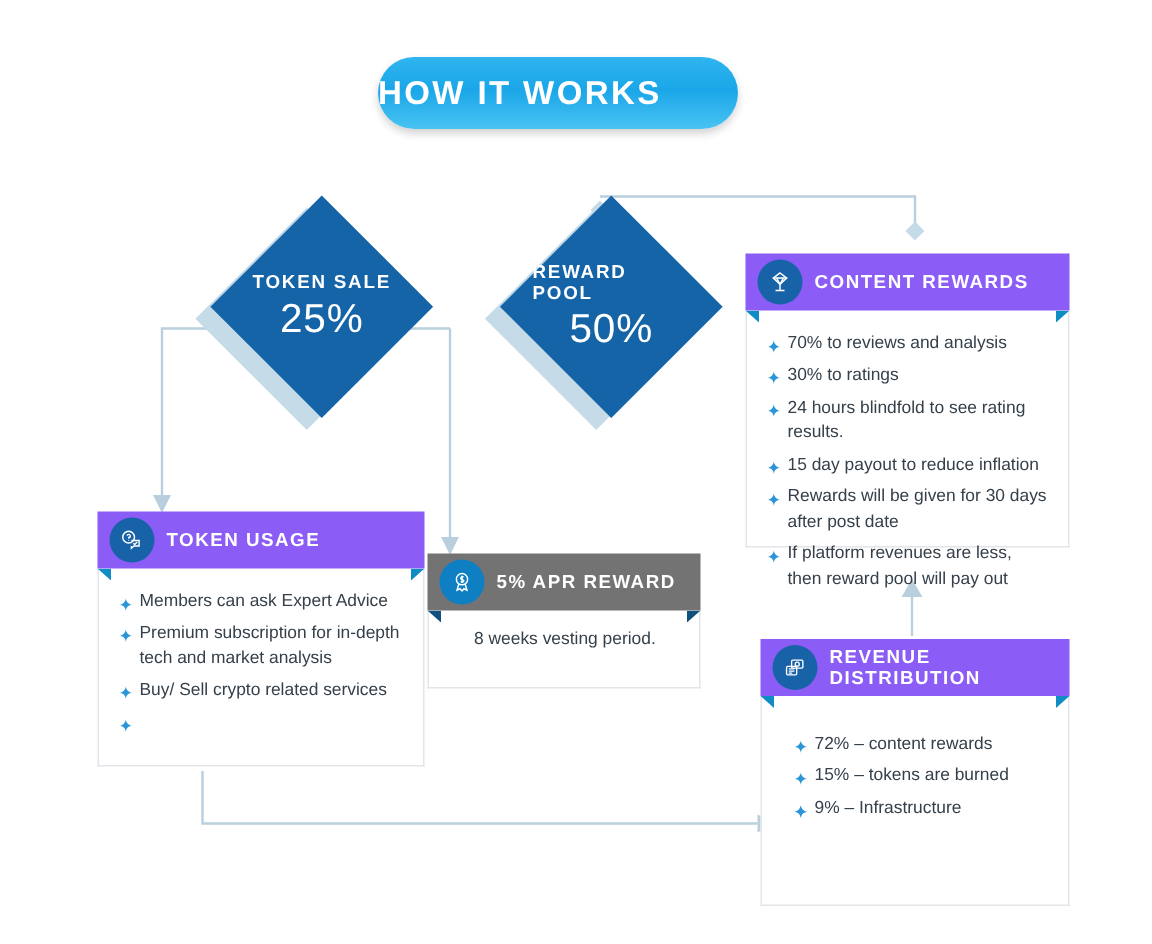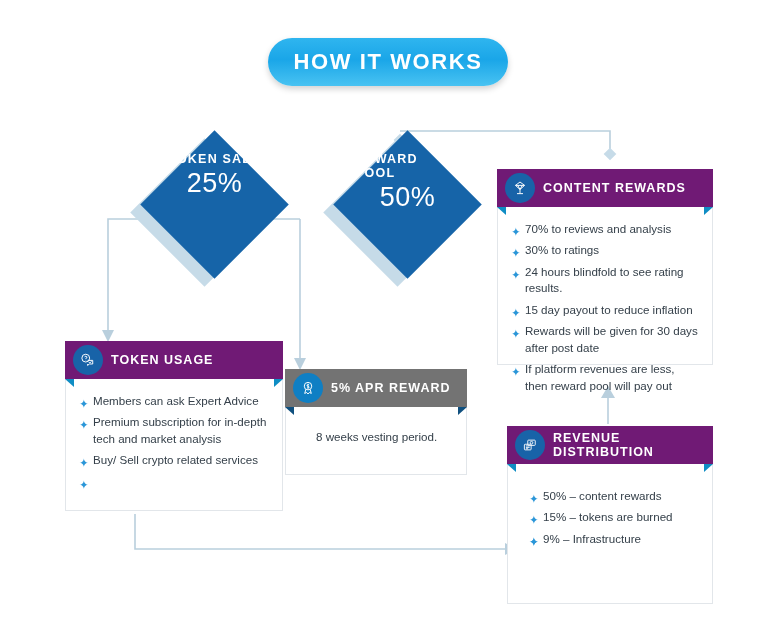--- a/index.html
+++ b/index.html
@@ -6,55 +6,55 @@
   body{
     width:768px;height:629px;
     background:#ffffff;
     font-family:"Liberation Sans", sans-serif;
     overflow:hidden;
   }
   #stage{position:relative;width:768px;height:629px;}
 
   
   .title-banner{
-    position:absolute;left:268px;top:38px;width:240px;height:48px;
+    position:absolute;left:252px;top:38px;width:240px;height:48px;
     border-radius:24px;
     background:linear-gradient(180deg,#2fb5ef 0%,#1aa6e8 45%,#49c3f2 100%);
     box-shadow:0 3px 6px rgba(0,0,0,.18);
-    display:flex;align-items:center;justify-content:center;
+    display:flex;align-items:center;justify-content:flex-start;
   }
   .title-banner span{
     color:#ffffff;font-size:22px;font-weight:bold;letter-spacing:1.6px;
   }
 
   
   .diamond-wrap{position:absolute;}
   .diamond-shadow{
     position:absolute;left:0;top:0;width:100%;height:100%;
     background:#c6dbe8;transform:rotate(45deg);
   }
   .diamond-face{
     position:absolute;left:10px;top:-8px;width:100%;height:100%;
     background:#1664a8;transform:rotate(45deg);
   }
   .diamond-text{
     position:absolute;left:10px;top:-8px;width:100%;height:100%;
-    display:flex;flex-direction:column;align-items:center;
+    display:flex;flex-direction:column;align-items:center;justify-content:center;
     color:#ffffff;
   }
   .diamond-text .lbl{font-size:12.5px;letter-spacing:1.2px;font-weight:bold;}
   .diamond-text .pct{font-size:27px;font-weight:300;margin-top:2px;letter-spacing:.5px;}
 
   
   .card{position:absolute;}
   .card-head{
     position:relative;height:38px;display:flex;align-items:center;
     box-sizing:border-box;padding-left:46px;
   }
-  .card-head.cyan{background:#701a75;}
+  .card-head.cyan{background:#8b5cf6;}
   .card-head.navy{background:#737373;}
   .card-head .tail-l,.card-head .tail-r{
     position:absolute;bottom:-8px;width:9px;height:8px;
   }
   .card-head.cyan .tail-l,.card-head.cyan .tail-r{background:#0f8dc4;}
   .card-head.navy .tail-l,.card-head.navy .tail-r{background:#10507f;}
   .card-head .tail-l{left:0;clip-path:polygon(0 0,100% 0,100% 100%);}
   .card-head .tail-r{right:0;clip-path:polygon(0 0,100% 0,0 100%);}
   .card-head .head-title{
     color:#ffffff;font-size:12.5px;font-weight:bold;letter-spacing:1px;
@@ -186,21 +186,21 @@
       <div class="head-icon">
         <svg width="18" height="18" viewBox="0 0 24 24" fill="none" stroke="#ffffff" stroke-width="1.3">
           <circle cx="12" cy="9.5" r="5"></circle>
           <path d="M13.4 7.8a1.6 1.6 0 0 0-2.6.8c0 1.6 2.8 1 2.8 2.3a1.6 1.6 0 0 1-2.7.7"></path>
           <line x1="12" y1="6.4" x2="12" y2="12.8"></line>
           <polyline points="9.2,13.8 7.6,19.2 10.2,18 12,20 13.8,18 16.4,19.2 14.8,13.8"></polyline>
         </svg>
       </div>
       <span class="head-title">5% APR REWARD</span>
     </div>
-    <div class="card-body" style="height:68px;padding-top:23px;padding-left:30px;">
+    <div class="card-body" style="height:52px;padding-top:12px;padding-left:30px;">
       <div class="plain-text">8 weeks vesting period.</div>
     </div>
   </div>
 
   <div class="card" style="left:507px;top:426px;width:206px;">
     <div class="card-head cyan">
       <div class="tail-l"></div>
       <div class="tail-r"></div>
       <div class="head-icon">
         <svg width="18" height="18" viewBox="0 0 24 24" fill="none" stroke="#ffffff" stroke-width="1.2">
@@ -209,21 +209,21 @@
           <rect x="4.5" y="11" width="9" height="7.5" rx="1"></rect>
           <line x1="6.5" y1="13.2" x2="11.5" y2="13.2"></line>
           <line x1="6.5" y1="15.2" x2="11.5" y2="15.2"></line>
           <line x1="6.5" y1="17" x2="9.5" y2="17"></line>
         </svg>
       </div>
       <span class="head-title">REVENUE DISTRIBUTION</span>
     </div>
     <div class="card-body" style="height:140px;padding-top:24px;padding-left:20px;">
       <ul class="blist">
-        <li><span class="star">✦</span><span>50%  – content rewards</span></li>
+        <li><span class="star">✦</span><span>72%  – content rewards</span></li>
         <li><span class="star">✦</span><span>15% – tokens are burned</span></li>
         <li><span class="star">✦</span></li>
         <li><span class="star">✦</span><span>9% – Infrastructure</span></li>
       </ul>
     </div>
   </div>
 
 </div>
 
 </body></html>

